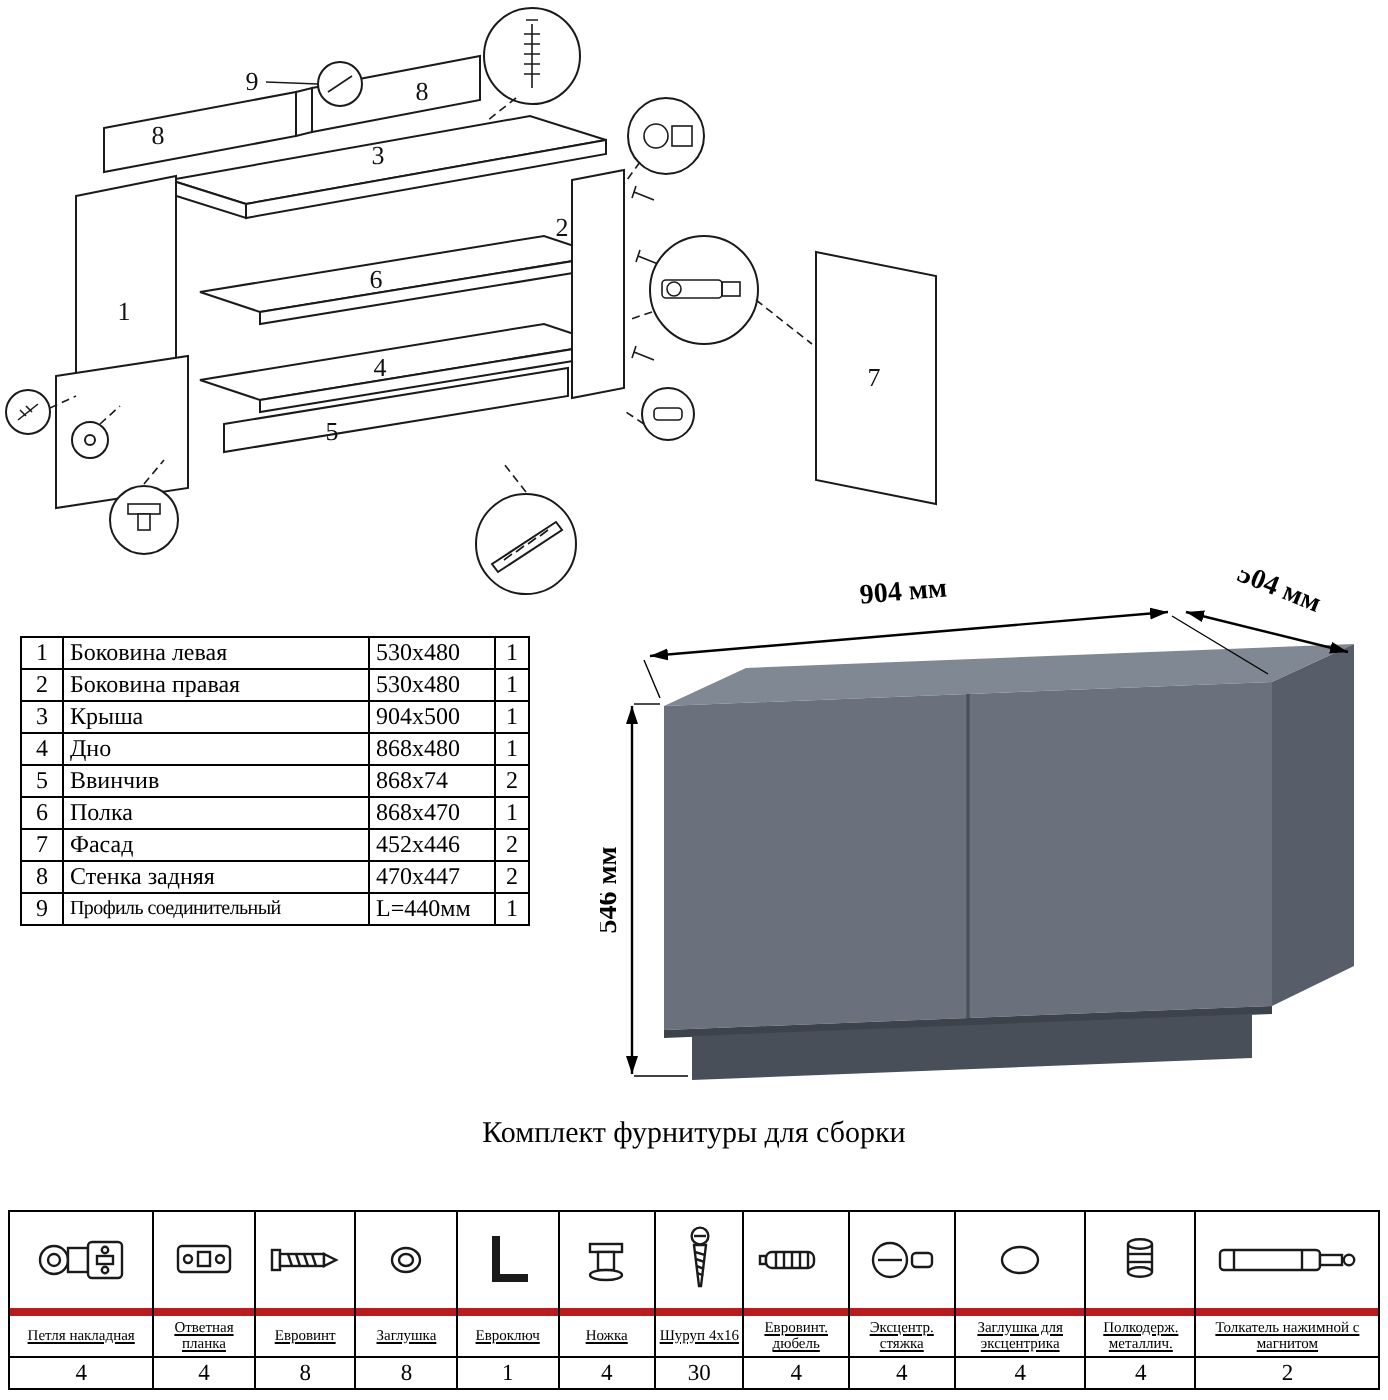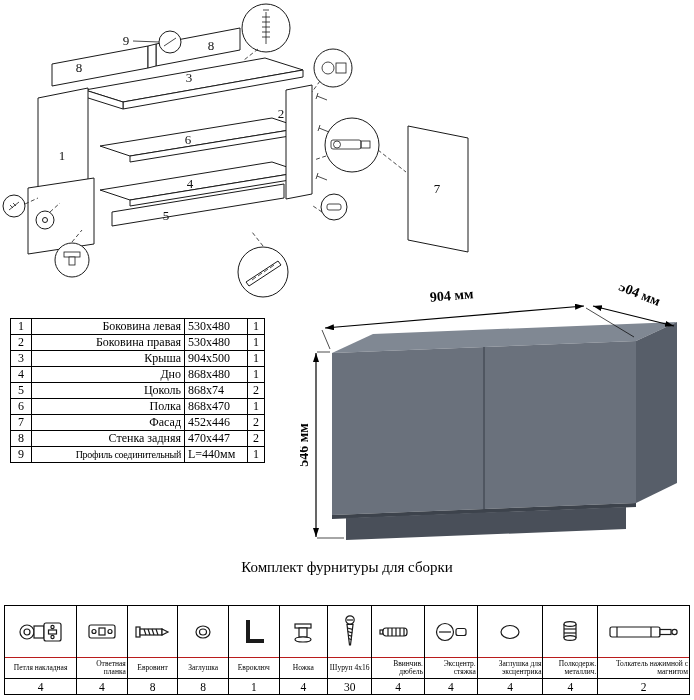--- a/index.html
+++ b/index.html
@@ -13,41 +13,41 @@
   .callout{fill:#fff;stroke:#1a1a1a;stroke-width:1;}
   .leader{stroke:#1a1a1a;stroke-width:.8;fill:none;}
   .dash{stroke:#1a1a1a;stroke-width:.8;fill:none;stroke-dasharray:4 2.5;}
   .plabel{font-family:"Liberation Serif",serif;font-size:13px;fill:#111;text-anchor:middle;}
 
   
   #parts-table{position:absolute;left:10px;top:318px;border-collapse:collapse;
                font-size:12px;background:#fff;}
   #parts-table td{border:1px solid #000;padding:0 3px;height:15px;line-height:15px;white-space:nowrap;}
   #parts-table .c-num{width:16px;text-align:center;padding:0 2px;}
-  #parts-table .c-name{width:146px;text-align:right;}
+  #parts-table .c-name{width:146px;text-align:left;}
   #parts-table .c-size{width:56px;text-align:left;}
   #parts-table .c-qty{width:12px;text-align:center;padding:0 2px;}
   #parts-table .small{font-size:10px;letter-spacing:-.3px;}
 
   
   #cabinet{position:absolute;left:300px;top:285px;}
   .dim{stroke:#000;stroke-width:1.2;fill:none;}
   .ext{stroke:#000;stroke-width:.7;fill:none;}
   .dimtext{font-family:"Liberation Serif",serif;font-size:14px;font-weight:bold;fill:#000;text-anchor:middle;}
 
   
   #hw-title{position:absolute;left:0;top:559px;width:100%;text-align:center;font-size:15px;}
   #hw-table{position:absolute;left:4px;top:605px;width:684px;height:88px;display:flex;
             border:1px solid #000;background:#fff;}
   .hw-col{display:flex;flex-direction:column;border-right:1px solid #000;min-width:0;}
   .hw-col:last-child{border-right:none;}
   .hw-icon{flex:1;display:flex;align-items:center;justify-content:center;}
   .hw-icon svg{stroke:#1a1a1a;stroke-width:1.2;fill:#fff;}
-  .hw-name{height:20px;border-top:1px solid #b91c1c;font-size:7.5px;line-height:8.5px;
-           display:flex;align-items:center;justify-content:center;text-align:right;padding:0 1px;}
+  .hw-name{height:20px;border-top:4px solid #b91c1c;font-size:7.5px;line-height:8.5px;
+           display:flex;align-items:center;justify-content:center;text-align:center;padding:0 1px;text-decoration:underline;}
   .hw-qty{height:15px;border-top:1px solid #000;font-size:11.5px;
           display:flex;align-items:center;justify-content:center;}
 </style>
 </head>
 <body>
 
 <div id="page">
 
   <svg id="diagram" width="500" height="312" viewBox="0 0 500 312">
 
@@ -179,21 +179,21 @@
       <td class="c-qty">1</td>
     </tr>
     <tr>
       <td class="c-num">4</td>
       <td class="c-name">Дно</td>
       <td class="c-size">868x480</td>
       <td class="c-qty">1</td>
     </tr>
     <tr>
       <td class="c-num">5</td>
-      <td class="c-name">Цоколь</td>
+      <td class="c-name">Ввинчив</td>
       <td class="c-size">868x74</td>
       <td class="c-qty">2</td>
     </tr>
     <tr>
       <td class="c-num">6</td>
       <td class="c-name">Полка</td>
       <td class="c-size">868x470</td>
       <td class="c-qty">1</td>
     </tr>
     <tr>
@@ -343,21 +343,21 @@
     </div>
 
     <div class="hw-col" style="flex:48 0 0">
       <div class="hw-icon">
         <svg width="40" height="42" viewBox="0 0 40 42">
           <rect x="2" y="19" width="3" height="4"></rect>
           <rect x="5" y="17" width="24" height="8" rx="3"></rect>
           <path d="M10,17 v8 M14,17 v8 M18,17 v8 M22,17 v8 M26,17 v8" fill="none"></path>
         </svg>
       </div>
-      <div class="hw-name">Ввинчив. дюбель</div>
+      <div class="hw-name">Евровинт. дюбель</div>
       <div class="hw-qty">4</div>
     </div>
 
     <div class="hw-col" style="flex:48 0 0">
       <div class="hw-icon">
         <svg width="40" height="42" viewBox="0 0 40 42">
           <circle cx="14" cy="21" r="8.5"></circle>
           <line x1="8" y1="21" x2="20" y2="21"></line>
           <rect x="25" y="17.5" width="10" height="7" rx="2"></rect>
         </svg>

